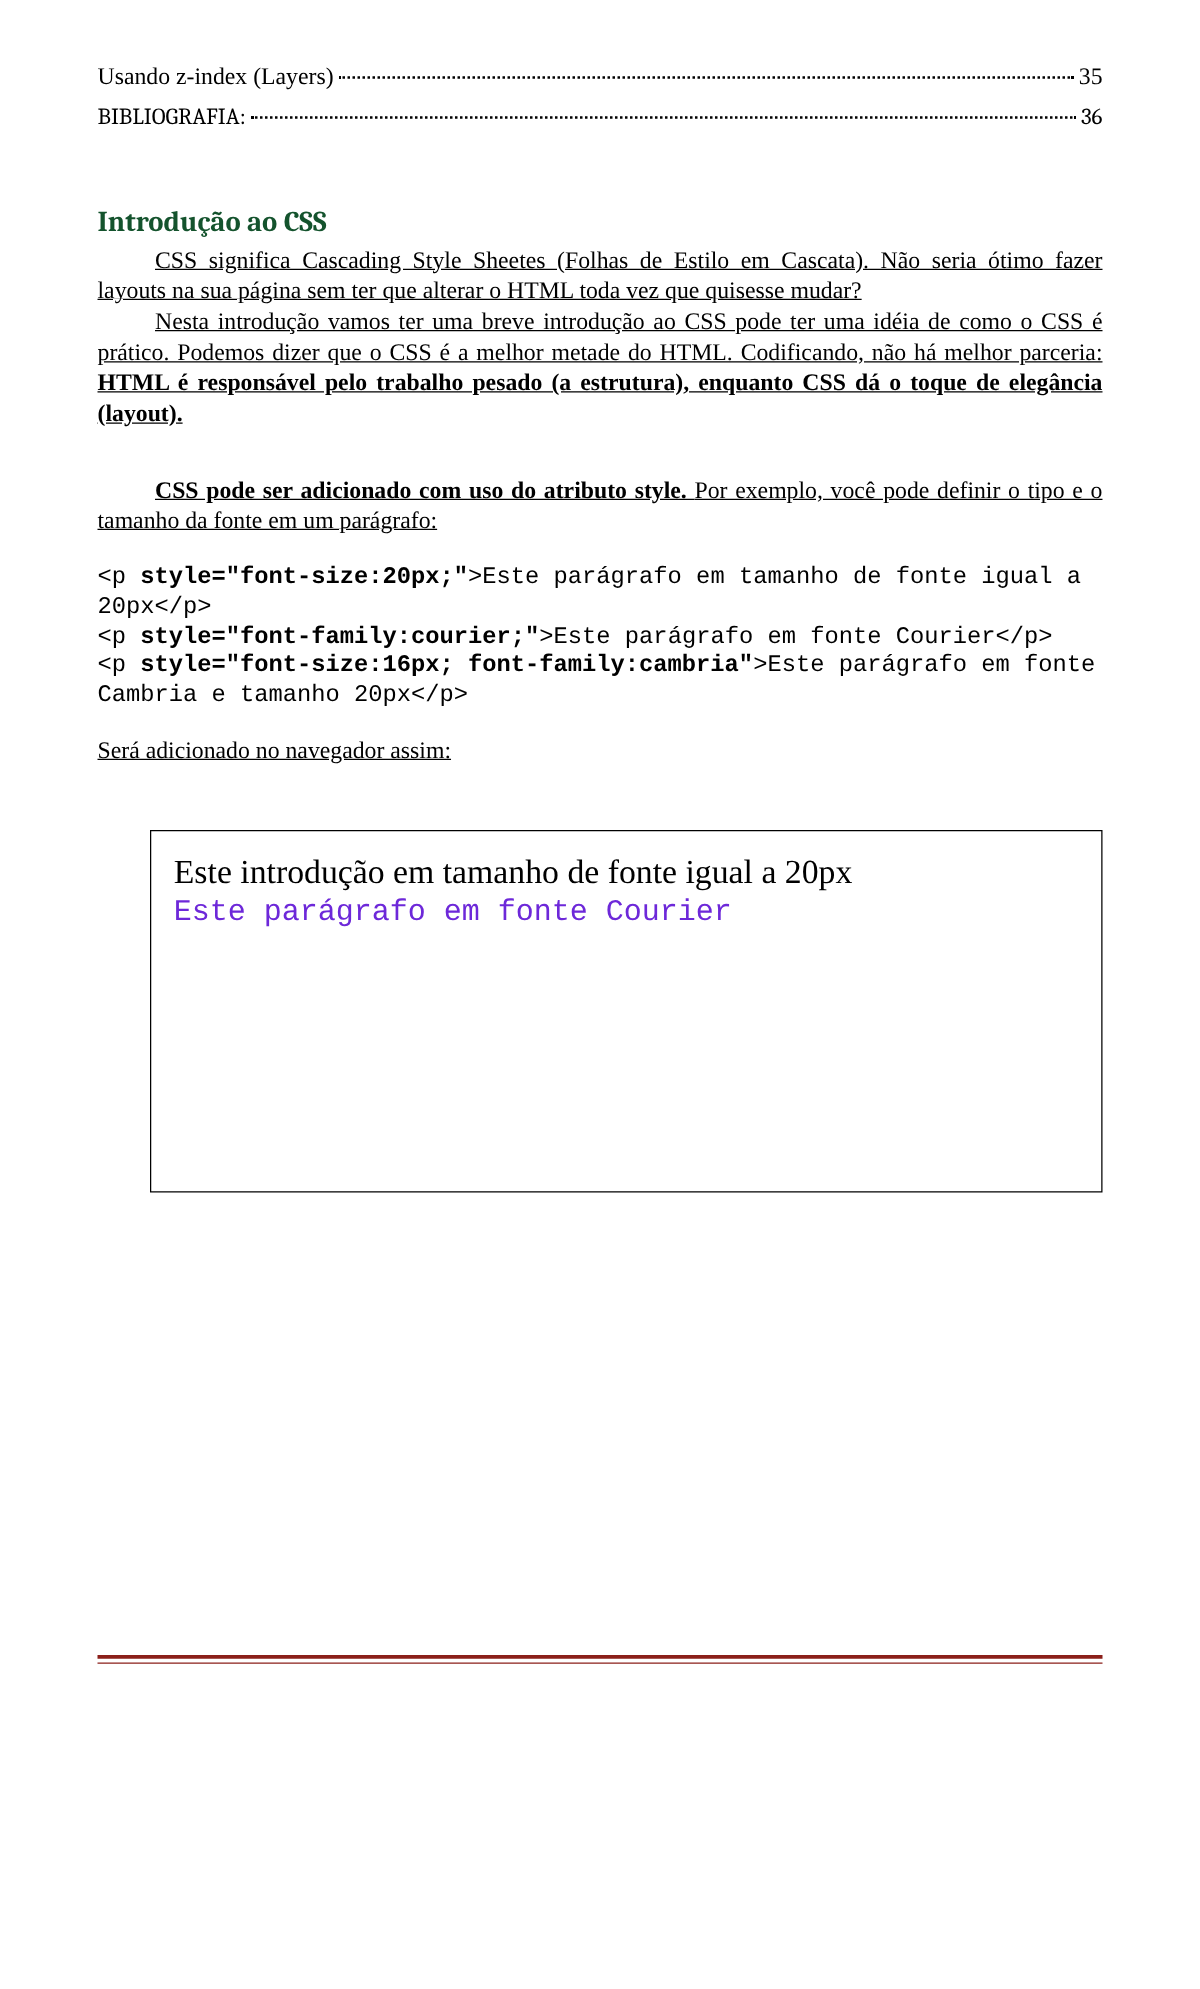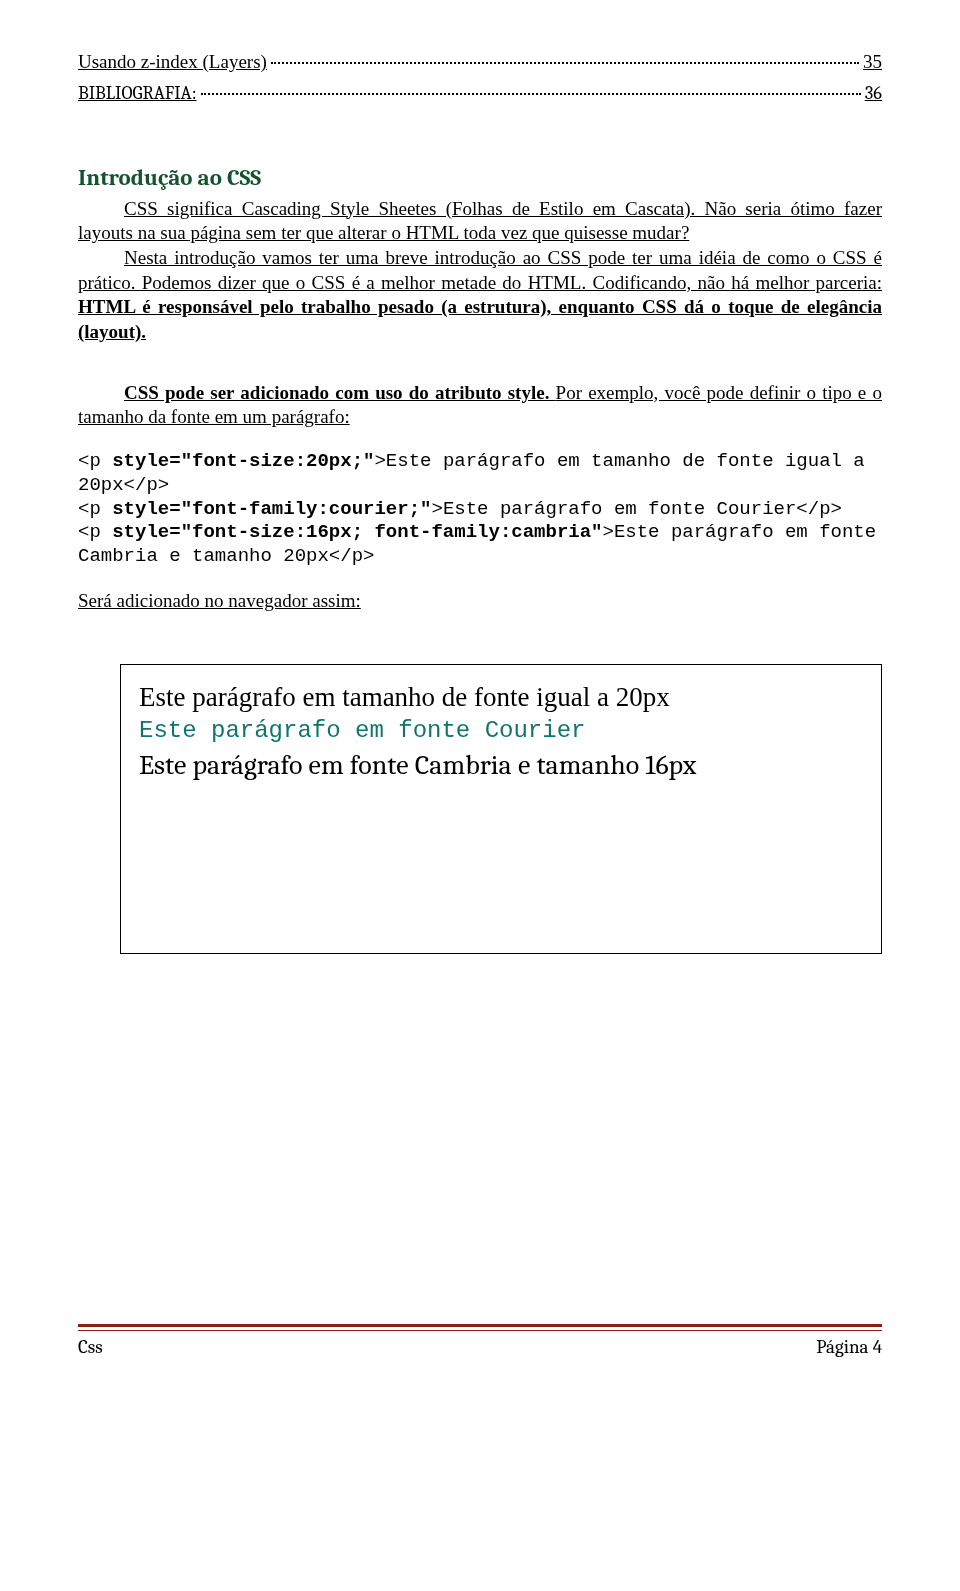--- a/index.html
+++ b/index.html
@@ -13,21 +13,20 @@
     font-size: 19px;
     line-height: 1.3;
   }
   .toc-line {
     display: flex;
     align-items: baseline;
     white-space: nowrap;
     margin-bottom: 6px;
     font-family: Cambria, Georgia, serif;
     font-size: 18.5px;
-    text-decoration: underline;
   }
   .toc-line .dots {
     flex: 1;
     border-bottom: 2px dotted #000;
     margin: 0 4px 4px 4px;
     position: relative;
     top: -4px;
   }
   .toc-line.tnr { font-family: "Times New Roman", Times, serif; font-size: 19px; }
   .heading {
@@ -63,21 +62,21 @@
     min-height: 290px;
   }
   .render-line1 {
     font-family: "Times New Roman", Times, serif;
     font-size: 27px;
     line-height: 1.35;
   }
   .render-line2 {
     font-family: "Courier New", Courier, monospace;
     font-size: 24px;
-    color: #0f766e;
+    color: #6d28d9;
     line-height: 1.35;
   }
   .render-line3 {
     font-family: Cambria, Georgia, serif;
     font-size: 28px;
     line-height: 1.35;
   }
   .footer-wrap {
     margin-top: 370px;
   }
@@ -131,24 +130,19 @@
     <span>&lt;p </span><b>style="font-family:courier;"</b><span>&gt;Este parágrafo em fonte Courier&lt;/p&gt;</span>
   </div>
   <div>
     <span>&lt;p </span><b>style="font-size:16px; font-family:cambria"</b><span>&gt;Este parágrafo em fonte Cambria e tamanho 20px&lt;/p&gt;</span>
   </div>
 </div>
 
 <p class="para">Será adicionado no navegador assim:</p>
 
 <div class="renderbox">
-  <div class="render-line1">Este parágrafo em tamanho de fonte igual a 20px</div>
+  <div class="render-line1">Este introdução em tamanho de fonte igual a 20px</div>
   <div class="render-line2">Este parágrafo em fonte Courier</div>
-  <div class="render-line3">Este parágrafo em fonte Cambria e tamanho 16px</div>
 </div>
 
 <div class="footer-wrap">
   <div class="hr-double"></div>
-  <div class="footer">
-    <span>Css</span>
-    <span>Página 4</span>
-  </div>
 </div>
 
 </body></html>

